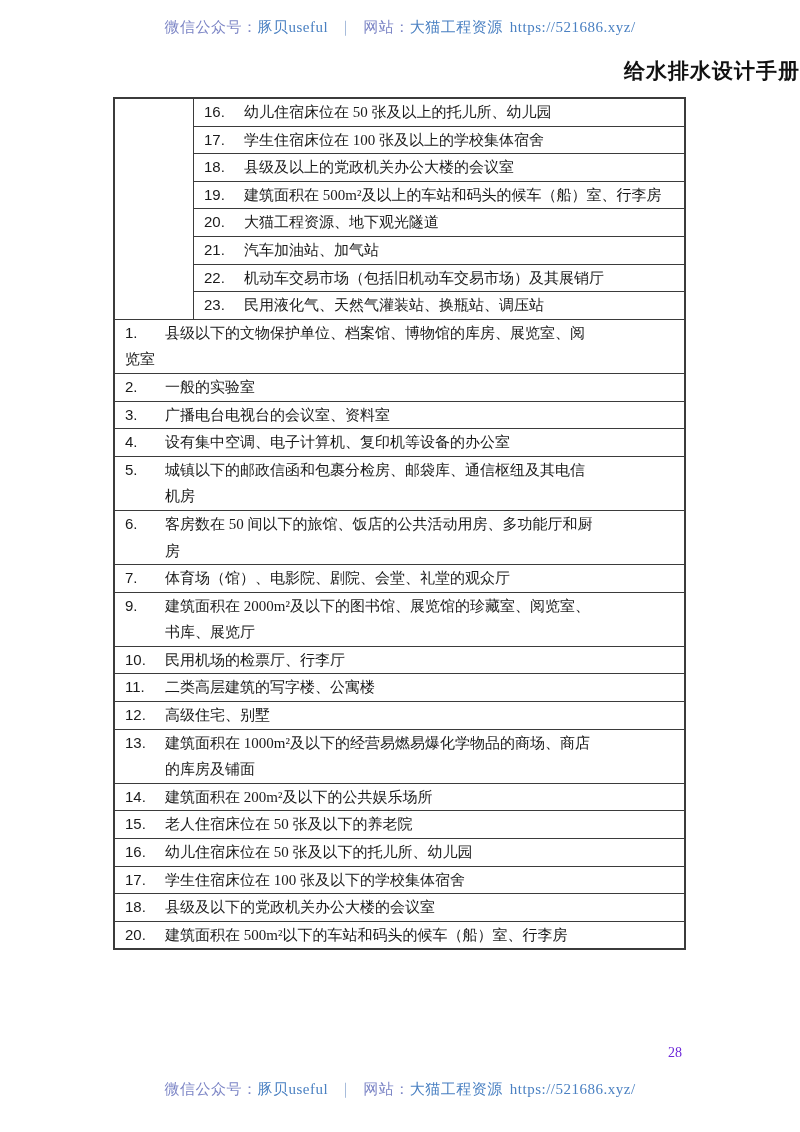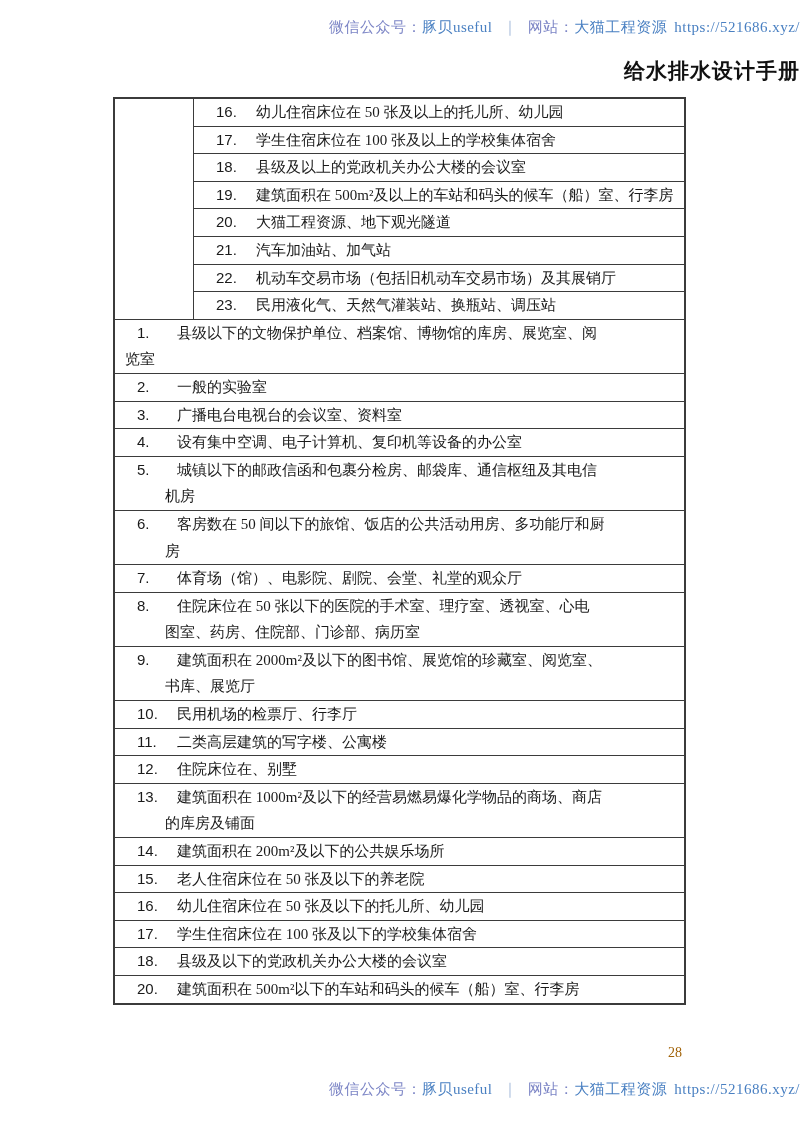--- a/index.html
+++ b/index.html
@@ -2,21 +2,21 @@
 <html><head>
 <meta charset="utf-8">
 <style>
   html,body{margin:0;padding:0;background:#ffffff;}
   .page{
     position:relative;width:800px;height:1132px;background:#ffffff;overflow:hidden;
     font-family:"Liberation Serif","DejaVu Serif",serif;color:#1a1a1a;
   }
   
   .promo{
-    position:absolute;left:0;width:800px;text-align:right;
+    position:absolute;left:0;width:800px;text-align:center;
     font-size:15px;letter-spacing:0.5px;white-space:nowrap;
   }
   .promo-top{top:18px;}
   .promo-bottom{top:1080px;}
   .c-label{color:#7d86c6;}
   .c-link{color:#4a80c2;}
   .c-sep{color:#9fb6d8;padding:0 10px;}
   .url{margin-left:7px;}
   
   .doc-title{
@@ -33,27 +33,27 @@
   .cat-cell{
     flex:0 0 79px;width:79px;border-right:1px solid #3b3b3b;
     text-align:center;line-height:26.6px;padding-top:0;box-sizing:border-box;
   }
   .items{flex:1 1 auto;min-width:0;}
   .item-row{border-top:1px solid #3b3b3b;padding:0 6px 0 10px;}
   .items .item-row:first-child{border-top:none;}
   .line{height:26.6px;line-height:26.6px;white-space:nowrap;overflow:hidden;}
   .num{
     display:inline-block;width:40px;box-sizing:border-box;
-    font-family:"Liberation Sans","DejaVu Sans",sans-serif;font-size:15px;margin-left:12px;
+    font-family:"Liberation Sans","DejaVu Sans",sans-serif;font-size:15px;
   }
   .cont.indent{padding-left:40px;}
   
   .page-number{
     position:absolute;top:1045px;left:113px;width:573px;text-align:right;
-    font-size:14px;color:#a16207;padding-right:4px;box-sizing:border-box;
+    font-size:14px;color:#6d28d9;padding-right:4px;box-sizing:border-box;
   }
 </style>
 </head>
 <body>
 
 <div class="page">
 
   <div class="promo promo-top">
     <span class="c-label">微信公众号：</span><span class="c-link">豚贝useful</span><span class="c-sep">｜</span><span class="c-label">网站：</span><span class="c-link">大猫工程资源</span><span class="c-link url">https://521686.xyz/</span>
   </div>
@@ -110,35 +110,31 @@
             <div class="line cont indent">机房</div>
           </div>
           <div class="item-row">
             <div class="line first"><span class="num">6.</span><span>客房数在 50 间以下的旅馆、饭店的公共活动用房、多功能厅和厨</span></div>
             <div class="line cont indent">房</div>
           </div>
           <div class="item-row">
             <div class="line first"><span class="num">7.</span><span>体育场（馆）、电影院、剧院、会堂、礼堂的观众厅</span></div>
           </div>
           <div class="item-row">
-            <div class="line first"><span class="num">8.</span><span>住院床位在 50 张以下的医院的手术室、理疗室、透视室、心电</span></div>
-            <div class="line cont indent">图室、药房、住院部、门诊部、病历室</div>
-          </div>
-          <div class="item-row">
             <div class="line first"><span class="num">9.</span><span>建筑面积在 2000m²及以下的图书馆、展览馆的珍藏室、阅览室、</span></div>
             <div class="line cont indent">书库、展览厅</div>
           </div>
           <div class="item-row">
             <div class="line first"><span class="num">10.</span><span>民用机场的检票厅、行李厅</span></div>
           </div>
           <div class="item-row">
             <div class="line first"><span class="num">11.</span><span>二类高层建筑的写字楼、公寓楼</span></div>
           </div>
           <div class="item-row">
-            <div class="line first"><span class="num">12.</span><span>住院床位在、别墅</span></div>
+            <div class="line first"><span class="num">12.</span><span>高级住宅、别墅</span></div>
           </div>
           <div class="item-row">
             <div class="line first"><span class="num">13.</span><span>建筑面积在 1000m²及以下的经营易燃易爆化学物品的商场、商店</span></div>
             <div class="line cont indent">的库房及铺面</div>
           </div>
           <div class="item-row">
             <div class="line first"><span class="num">14.</span><span>建筑面积在 200m²及以下的公共娱乐场所</span></div>
           </div>
           <div class="item-row">
             <div class="line first"><span class="num">15.</span><span>老人住宿床位在 50 张及以下的养老院</span></div>

